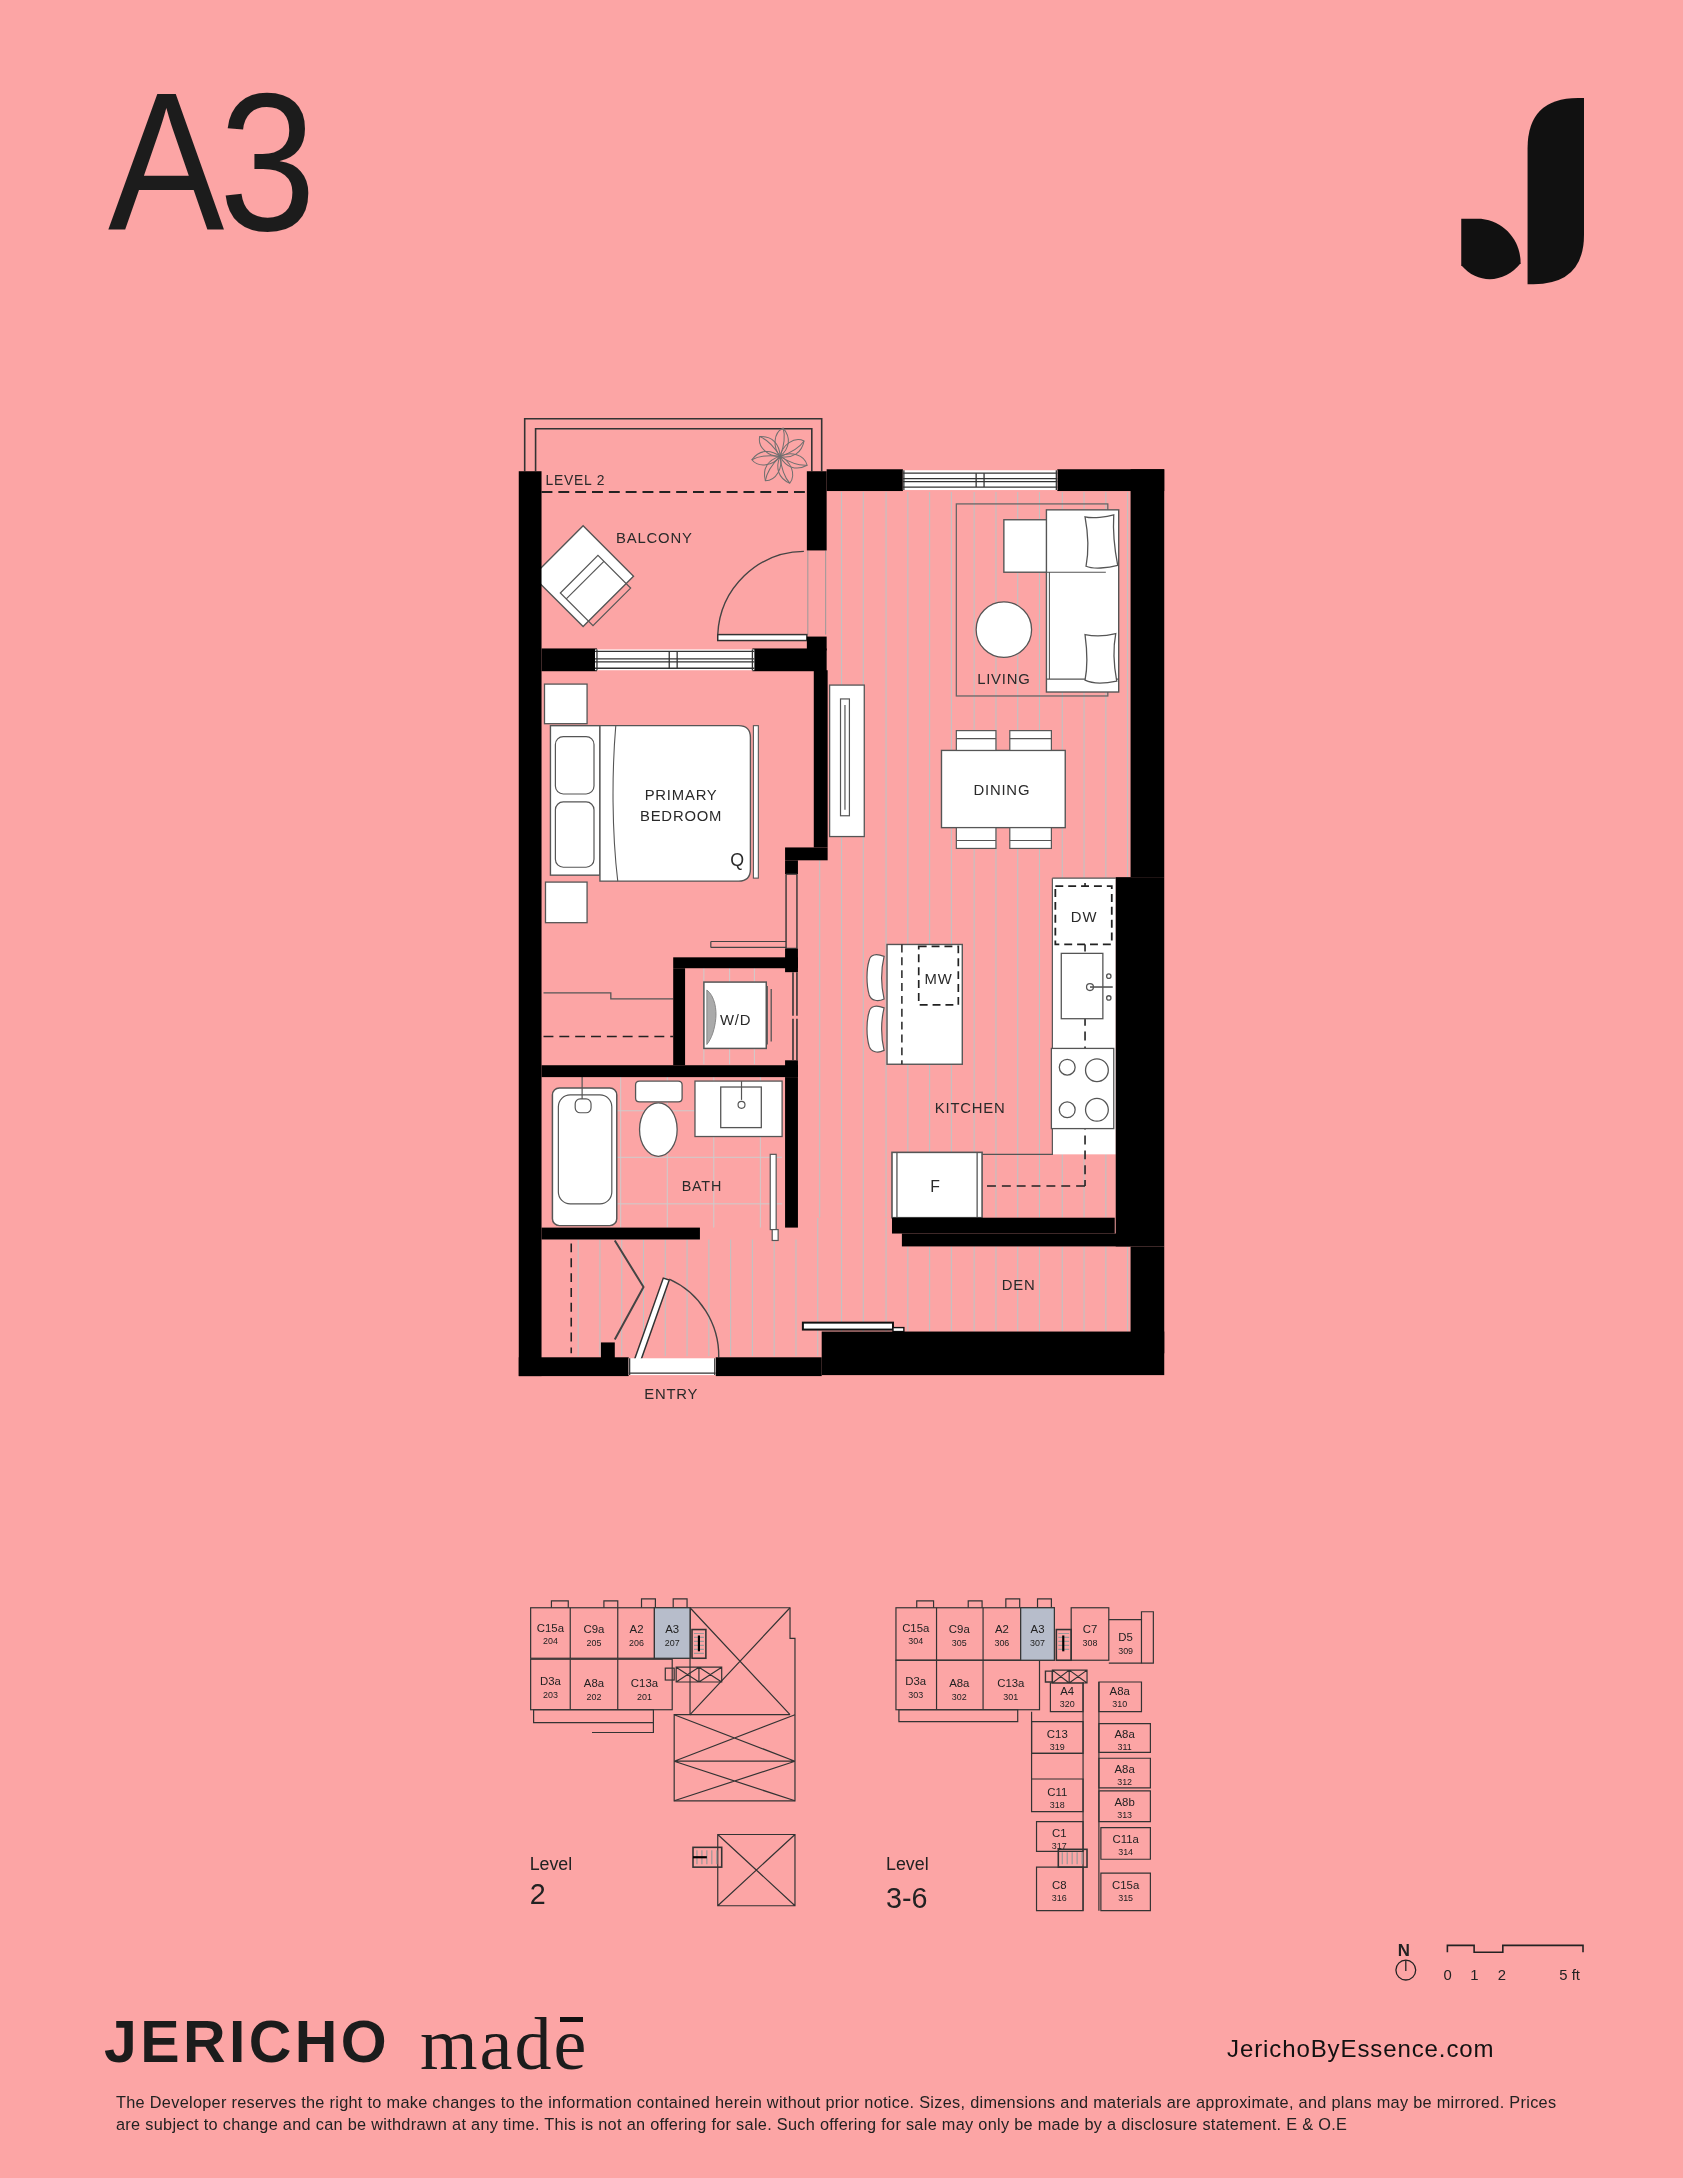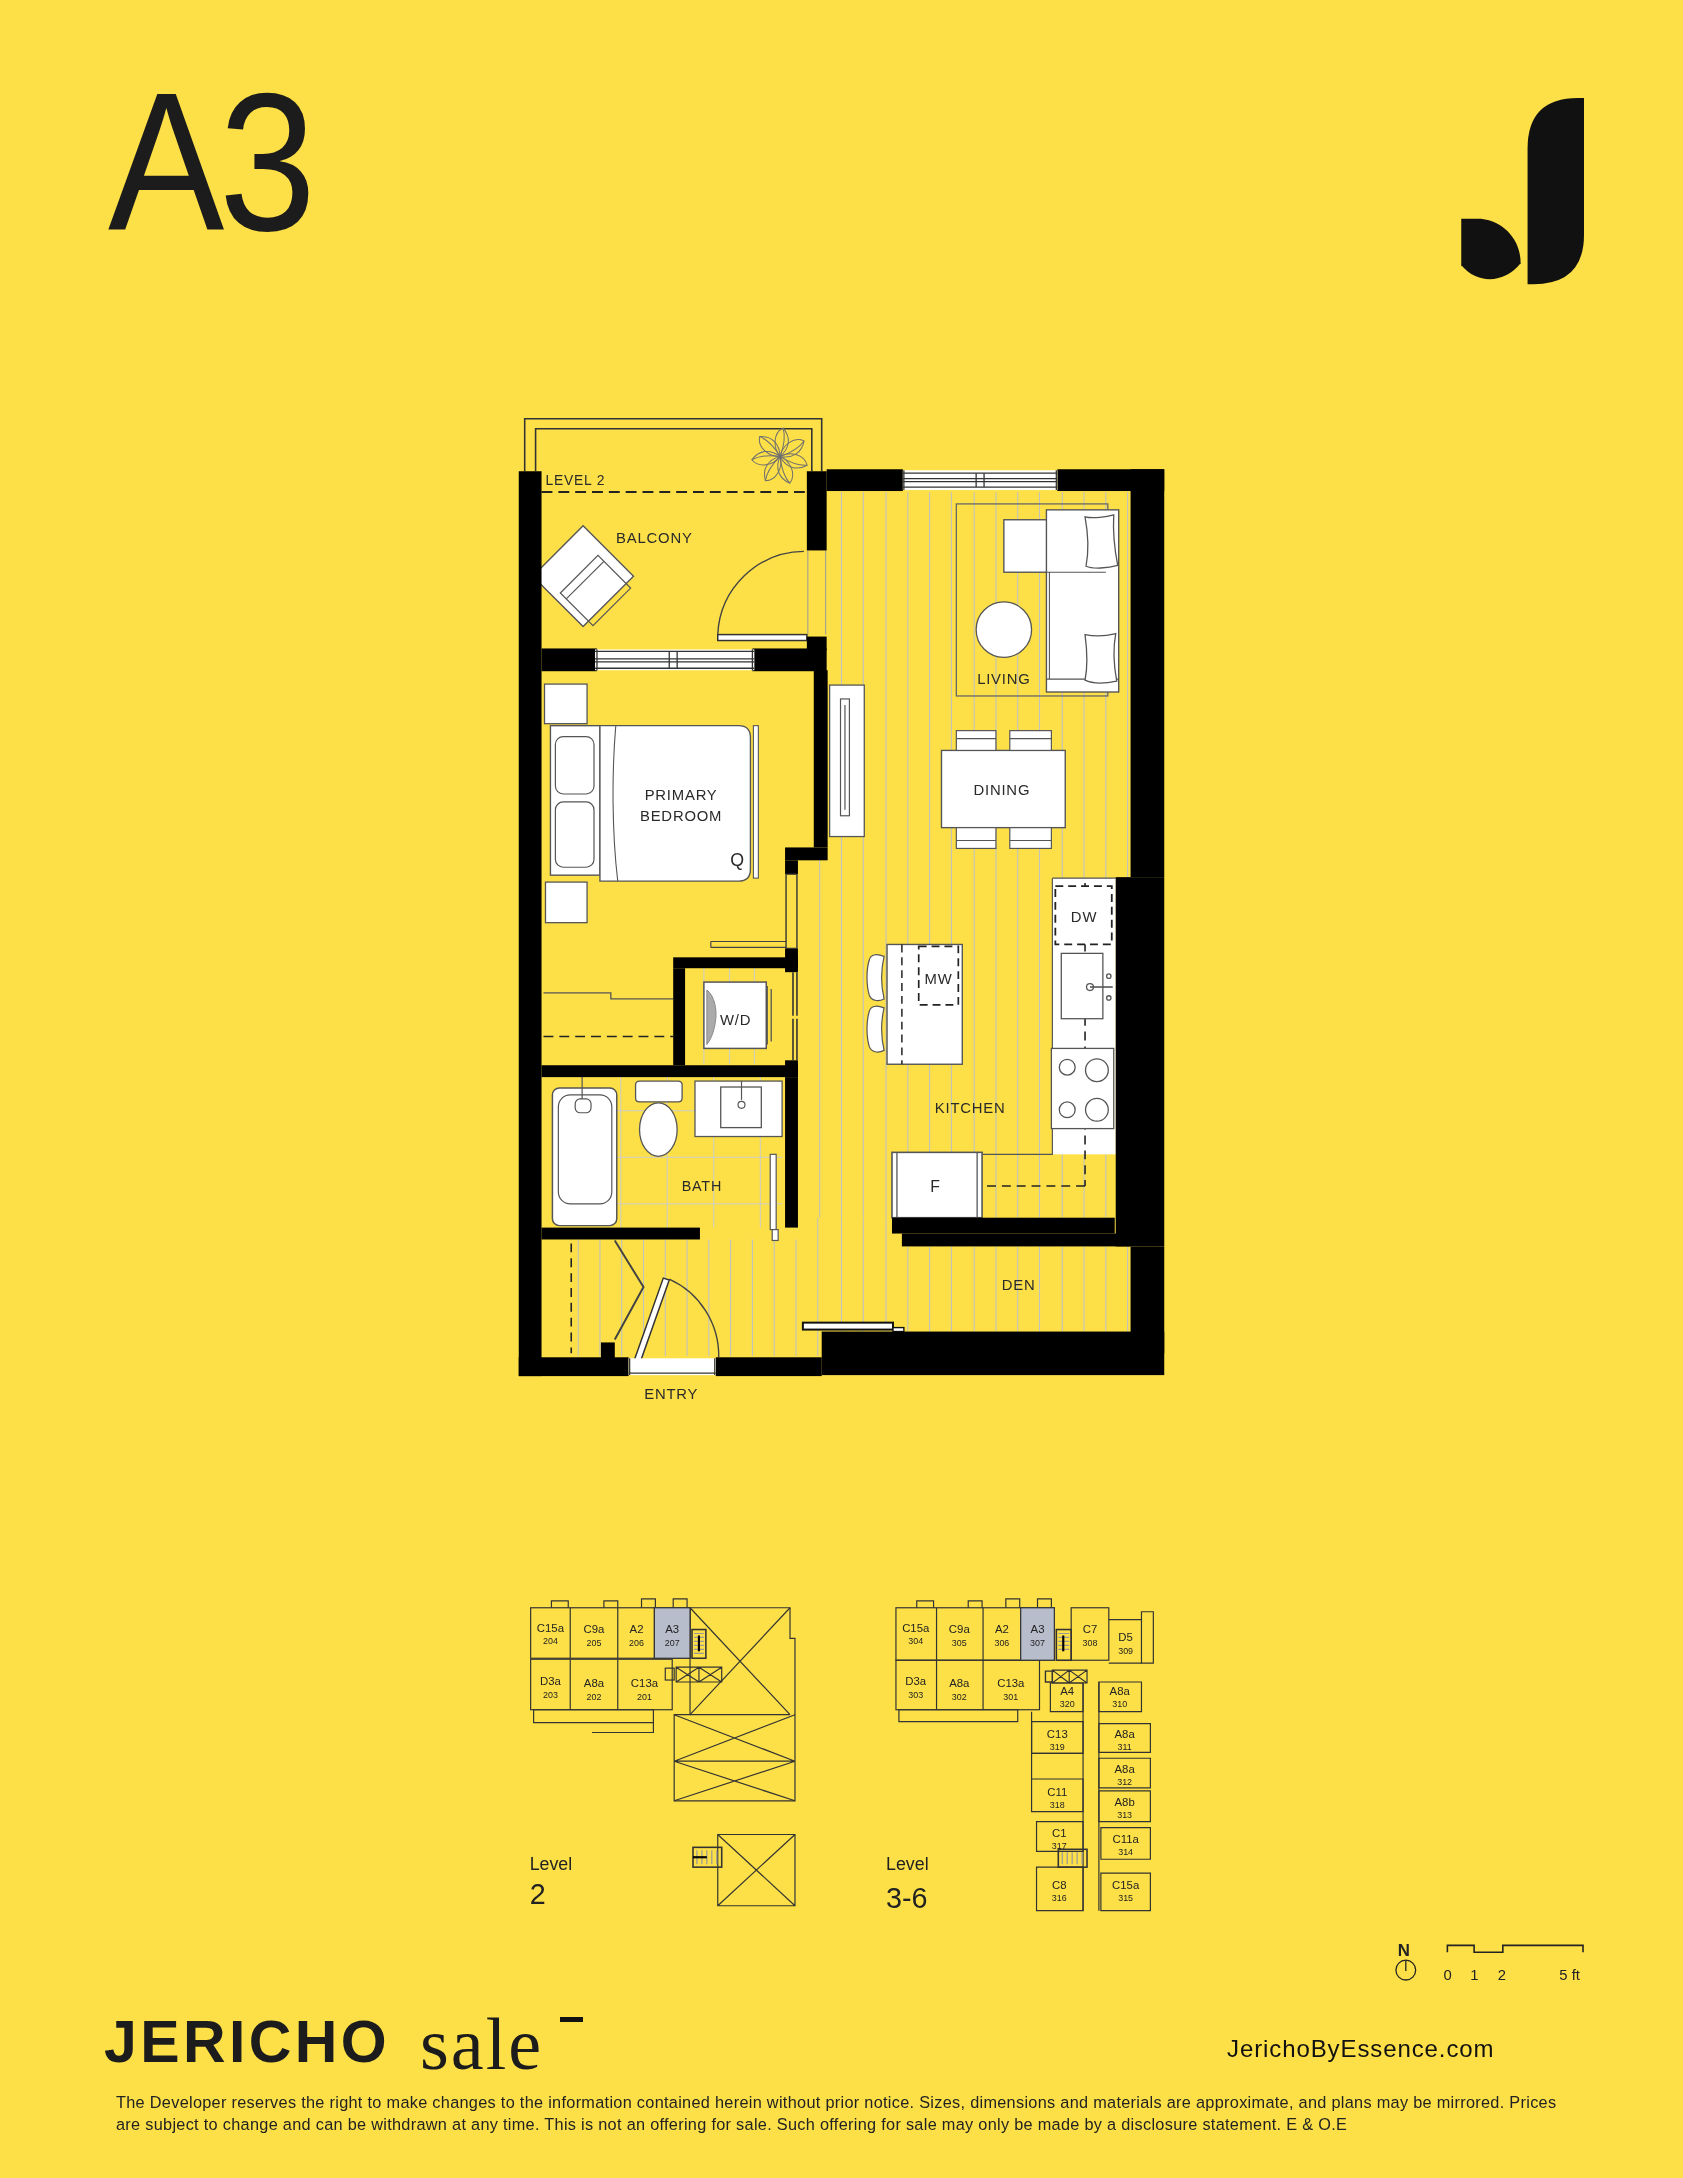--- a/index.html
+++ b/index.html
@@ -1,16 +1,16 @@
 <!DOCTYPE html>
 <html><head>
 <meta charset="utf-8">
 <style>
 html,body{margin:0;padding:0;background:#fff;}
-#page{position:relative;width:1683px;height:2178px;background:#fde047;overflow:hidden;
+#page{position:relative;width:1683px;height:2178px;background:#fca5a5;overflow:hidden;
  font-family:"Liberation Sans", sans-serif;}
 .abs{position:absolute;}
 </style>
 </head>
 <body>
 <div id="page">
 
 <div class="abs" style="left:108px;top:65px;font-size:196px;line-height:1;color:#1c1c1c;letter-spacing:-6px;transform:scaleX(0.89);transform-origin:left top;">A3</div>
 
 
@@ -503,21 +503,21 @@
 </g>
 
 <g fill="#111">
 <path d="M1543,150 Q1543,99 1594,99 L1600,99 L1600,237 Q1600,287 1549,287 L1543,287 Z"></path>
 <path d="M1476,221 L1496,221 C1521,224 1536,244 1536,266 C1521,285 1494,289 1476,268 Z"></path>
 </g>
 </svg>
 
 <div class="abs" style="left:104px;top:2008px;font-size:59px;color:#1c1c1c;font-weight:bold;letter-spacing:3.4px;text-align:center;">JERICHO</div>
 
-<div class="abs" style="left:420px;top:2002px;font-size:74px;color:#1c1c1c;font-family:'Liberation Serif',serif;letter-spacing:2px;">sale</div>
+<div class="abs" style="left:420px;top:2002px;font-size:74px;color:#1c1c1c;font-family:'Liberation Serif',serif;letter-spacing:2px;">made</div>
 
 <div class="abs" style="left:1227px;top:2035px;font-size:24px;color:#111;letter-spacing:0.9px;">JerichoByEssence.com</div>
 
 <div class="abs" style="left:560px;top:2017px;width:23px;height:5px;background:#111;"></div>
 
 <div class="abs" style="left:116px;top:2091px;width:1485px;font-size:16.3px;line-height:22px;color:#222;letter-spacing:0.3px;">The Developer reserves the right to make changes to the information contained herein without prior notice. Sizes, dimensions and materials are approximate, and plans may be mirrored. Prices<br>are subject to change and can be withdrawn at any time. This is not an offering for sale. Such offering for sale may only be made by a disclosure statement. E &amp; O.E</div>
 </div>
 
 
 </body></html>

